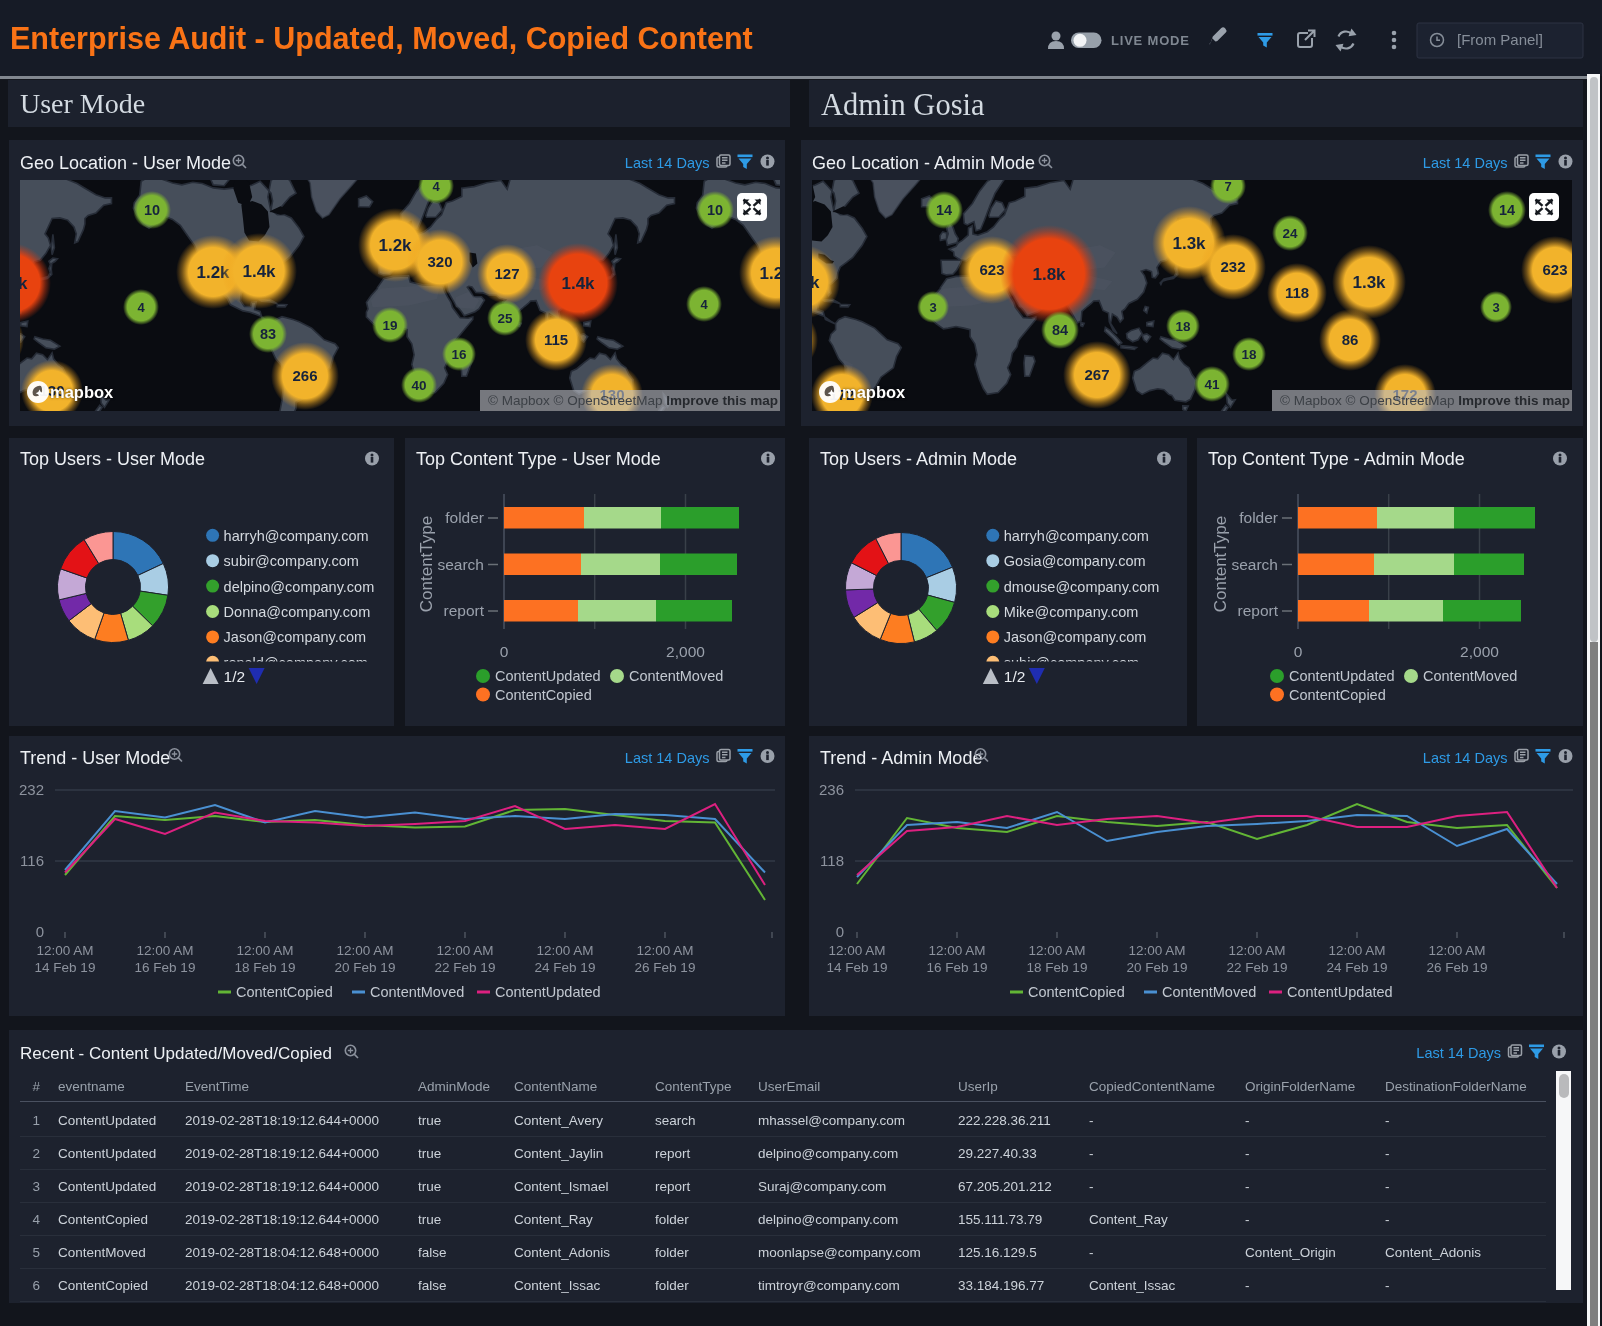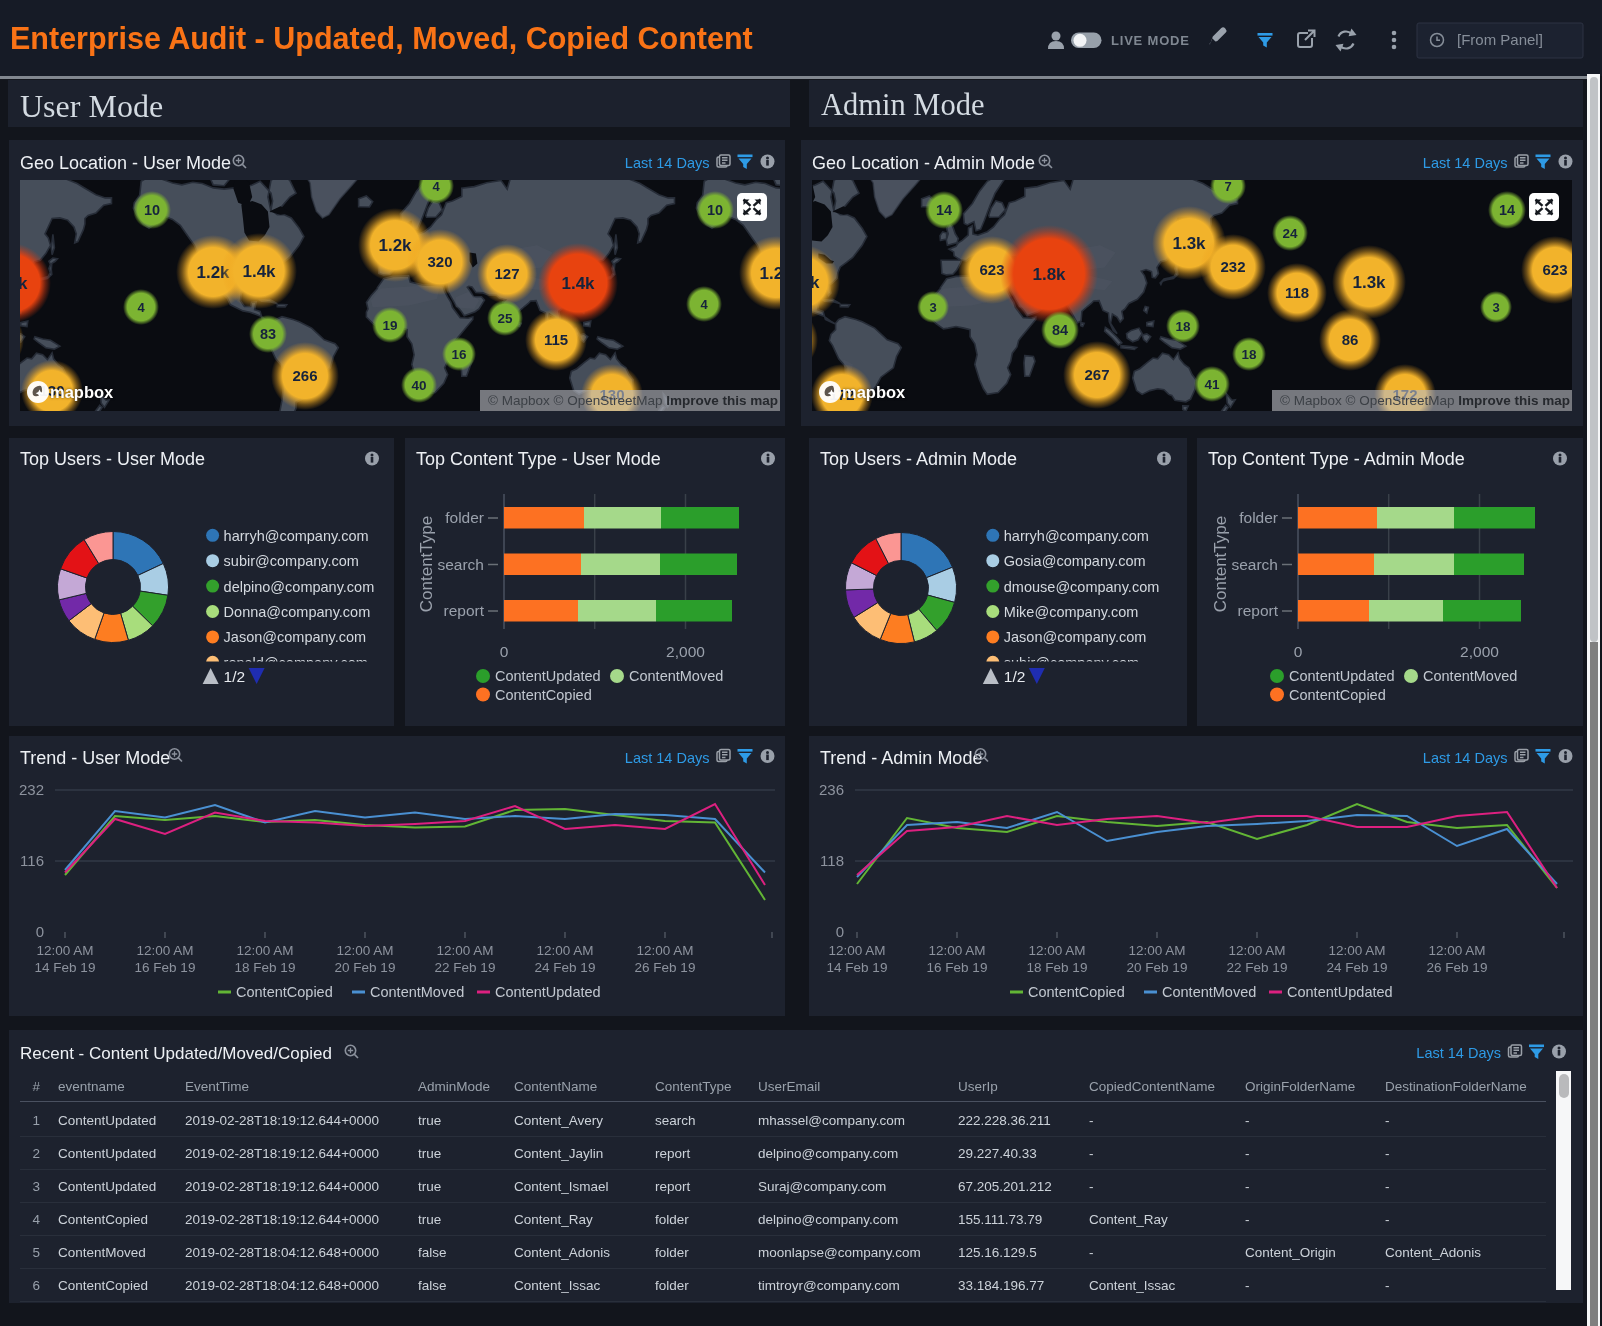--- a/index.html
+++ b/index.html
@@ -33,23 +33,23 @@
     <circle cx="1394" cy="33" r="2.3" fill="#9aa2ac"></circle>
     <circle cx="1394" cy="40" r="2.3" fill="#9aa2ac"></circle>
     <circle cx="1394" cy="47" r="2.3" fill="#9aa2ac"></circle>
     <rect x="1417" y="23" width="166" height="35" rx="2" fill="#1c2230" stroke="#2c3342"></rect>
     <circle cx="1437" cy="40" r="6.5" fill="none" stroke="#868e99" stroke-width="1.5"></circle>
     <path d="M1437 36.5 v3.8 h3" stroke="#868e99" stroke-width="1.5" fill="none"></path>
     <text x="1457" y="45" font-size="15" fill="#868e99" text-anchor="start" font-weight="normal" font-family="Liberation Sans, sans-serif">[From Panel]</text>
   </svg>
 <div style="position:absolute;left:0;top:76px;width:1587px;height:2.5px;background:#81878f"></div>
 <div style="position:absolute;left:8px;top:80px;width:782px;height:47px;background:#1c212d"></div>
-<div style="position:absolute;left:20px;top:87.5px;font-size:32px;color:#d3dae1;font-family:'Liberation Serif',serif">User Mode</div>
+<div style="position:absolute;left:20px;top:87.5px;font-size:28px;color:#d3dae1;font-family:'Liberation Serif',serif">User Mode</div>
 <div style="position:absolute;left:809px;top:80px;width:774px;height:47px;background:#1c212d"></div>
-<div style="position:absolute;left:821px;top:87.5px;font-size:30.5px;color:#d3dae1;font-family:'Liberation Serif',serif">Admin Mode</div>
+<div style="position:absolute;left:821px;top:87.5px;font-size:30.5px;color:#d3dae1;font-family:'Liberation Serif',serif">Admin Gosia</div>
 <div style="position:absolute;left:9px;top:140px;width:776px;height:286px;background:#1d222e"></div>
 <svg style="position:absolute;left:20px;top:180px" width="760" height="231" viewBox="0 0 760 231">
     <defs>
       <radialGradient id="gy">
         <stop offset="0%" stop-color="#f2b32b"></stop>
         <stop offset="66%" stop-color="#f2b32b"></stop>
         <stop offset="84%" stop-color="#f0a821" stop-opacity="0.42"></stop>
         <stop offset="100%" stop-color="#ee9f1c" stop-opacity="0"></stop>
       </radialGradient>
       <radialGradient id="gr">

